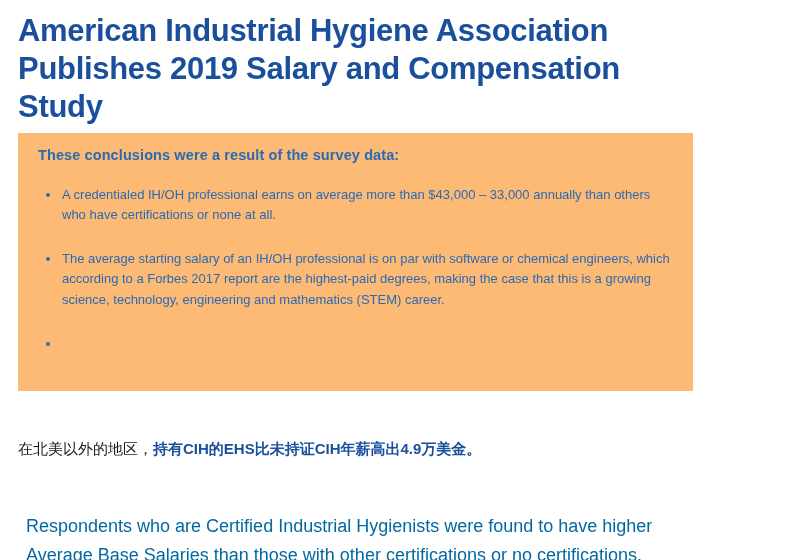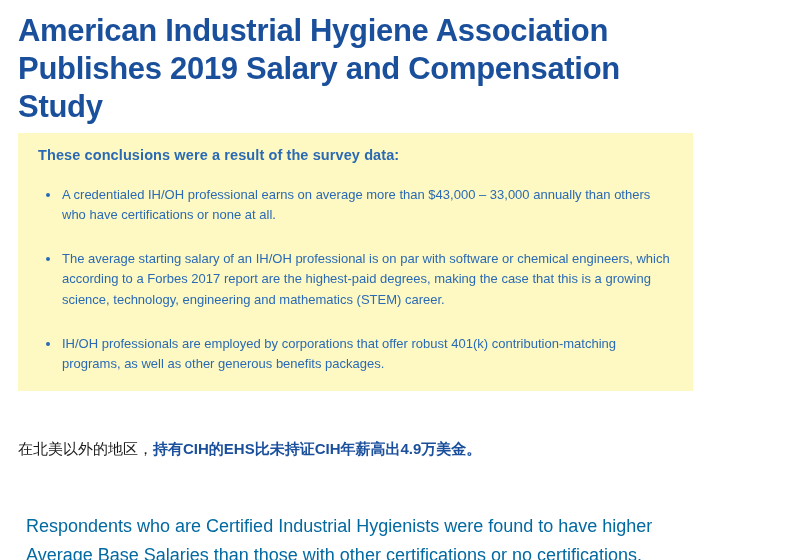--- a/index.html
+++ b/index.html
@@ -38,21 +38,21 @@
     padding: 4px 0 6px 0;
   }
 
   
   .panel {
     position: absolute;
     left: 18px;
     top: 133px;
     width: 675px;
     height: 258px;
-    background: #fef9c3;
+    background: #fdba74;
   }
   .panel-intro {
     position: absolute;
     left: 20px;
     top: 14px;
     color: #2a6ab5;
     font-size: 14.5px;
     font-weight: bold;
     letter-spacing: 0.1px;
   }
@@ -126,21 +126,20 @@
       <li class="bullet">
         <span class="dot"></span>
         <span>A credentialed IH/OH professional earns on average more than $43,000 – 33,000 annually than others who have certifications or none at all.</span>
       </li>
       <li class="bullet">
         <span class="dot"></span>
         <span>The average starting salary of an IH/OH professional is on par with software or chemical engineers, which according to a Forbes 2017 report are the highest-paid degrees, making the case that this is a growing science, technology, engineering and mathematics (STEM) career.</span>
       </li>
       <li class="bullet">
         <span class="dot"></span>
-        <span>IH/OH professionals are employed by corporations that offer robust 401(k) contribution-matching programs, as well as other generous benefits packages.</span>
       </li>
     </ul>
   </div>
 
   <div class="cn-line">
     <span class="cn-plain">在北美以外的地区，</span><span class="cn-highlight">持有CIH的EHS比未持证CIH年薪高出4.9万美金。</span>
   </div>
 
   <div class="caption">Respondents who are Certified Industrial Hygienists were found to have higher Average Base Salaries than those with other certifications or no certifications.</div>
 

